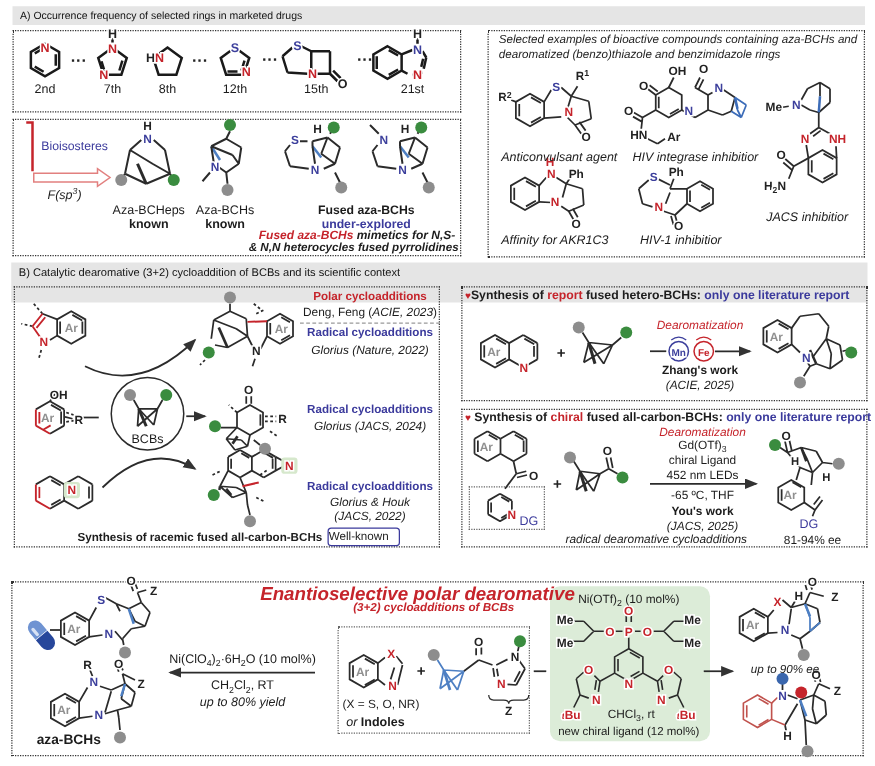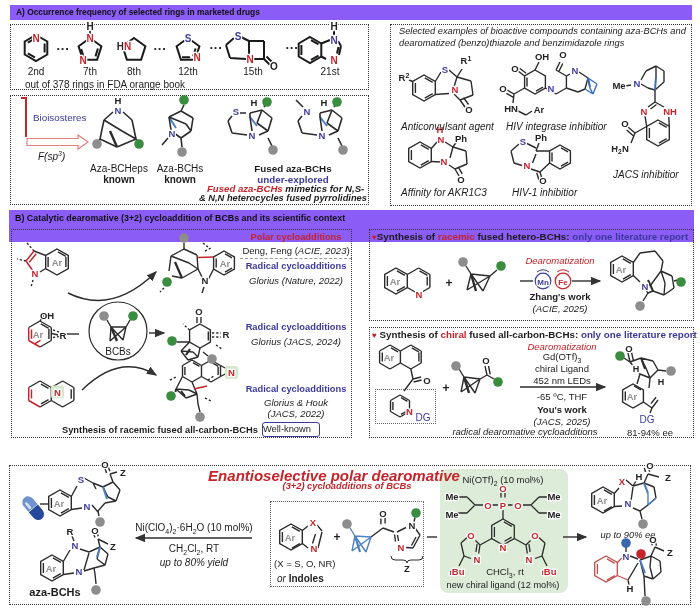--- a/index.html
+++ b/index.html
@@ -1,16 +1,16 @@
 <!DOCTYPE html>
 <html><head><meta charset="utf-8">
 <style>
 html,body{margin:0;padding:0;background:#fff}
 #pg{position:relative;width:700px;height:613px;background:#fff;font-family:"Liberation Sans",sans-serif;overflow:hidden}
-.bar{position:absolute;background:#8b5cf6;color:#111;font-weight:bold;box-sizing:border-box;white-space:nowrap}
+.bar{position:absolute;background:#e5e5e5;color:#111;font-weight:normal;box-sizing:border-box;white-space:nowrap}
 .db{position:absolute;border:1px dotted #333;box-sizing:border-box}
 .t{position:absolute;white-space:nowrap;color:#1c1c1c;font-size:10px;line-height:11.5px}
 .b{font-weight:bold}.i{font-style:italic}
 .red{color:#c5242b}.pu{color:#3b3a9c}
 .ctr{transform:translateX(-50%)}
 sub,sup{font-size:7px}
 svg{position:absolute;left:0;top:0}
 </style></head><body>
 <div id="pg">
 
@@ -408,21 +408,20 @@
 </g>
 
 </svg>
 
 <div class="t ctr" style="left:36px;top:66px">2nd</div>
 <div class="t ctr" style="left:90px;top:66px">7th</div>
 <div class="t ctr" style="left:134px;top:66px">8th</div>
 <div class="t ctr" style="left:188px;top:66px">12th</div>
 <div class="t ctr" style="left:253px;top:66px">15th</div>
 <div class="t ctr" style="left:330px;top:66px">21st</div>
-<div class="t" style="left:25px;top:79px;font-size:10px">out of 378 rings in FDA orange book</div>
 <div class="t pu" style="left:33px;top:112px;font-size:9.8px">Bioisosteres</div>
 <div class="t i" style="left:38px;top:148px">F(sp<sup>3</sup>)</div>
 <div class="t ctr" style="left:119px;top:163px">Aza-BCHeps</div>
 <div class="t ctr b" style="left:119px;top:174px">known</div>
 <div class="t ctr" style="left:180px;top:163px">Aza-BCHs</div>
 <div class="t ctr b" style="left:180px;top:174px">known</div>
 <div class="t ctr b" style="left:293px;top:163px;font-size:9.8px">Fused aza-BCHs</div>
 <div class="t ctr b pu" style="left:293px;top:174px;font-size:9.8px">under-explored</div>
 <div class="t b i" style="left:207px;top:183px;font-size:9.6px"><span class="red">Fused aza-BCHs</span> mimetics for N,S-</div>
 <div class="t b i" style="left:199px;top:193px;font-size:9.3px">&amp; N,N heterocycles fused pyrrolidines</div>
@@ -440,21 +439,21 @@
 <div class="t ctr b pu" style="left:296px;top:261px;font-size:9.3px">Radical cycloadditions</div>
 <div class="t ctr i" style="left:296px;top:275px;font-size:9.5px">Glorius (Nature, 2022)</div>
 <div class="t ctr" style="left:118px;top:346px">BCBs</div>
 <div class="t ctr b pu" style="left:296px;top:322px;font-size:9.3px">Radical cycloadditions</div>
 <div class="t ctr i" style="left:296px;top:336px;font-size:9.5px">Glorius (JACS, 2024)</div>
 <div class="t ctr b pu" style="left:296px;top:384px;font-size:9.3px">Radical cycloadditions</div>
 <div class="t ctr i" style="left:296px;top:397px;font-size:9.5px">Glorius &amp; Houk</div>
 <div class="t ctr i" style="left:296px;top:408px;font-size:9.5px">(JACS, 2022)</div>
 <div class="t b" style="left:62px;top:425px;font-size:9.3px">Synthesis of racemic fused all-carbon-BCHs</div>
 <div class="t" style="left:262px;top:422px;width:56px;height:13px;border:1px solid #3b3a9c;border-radius:3px;font-size:9.3px;line-height:13px">Well-known</div>
-<div class="t b" style="left:372px;top:231px;font-size:9.8px"><span class="red" style="font-size:8px">♥</span>Synthesis of <span class="red">racemic</span> fused hetero-BCHs: <span class="pu">only one literature report</span></div>
+<div class="t b" style="left:372px;top:231px;font-size:9.8px"><span class="red" style="font-size:8px">♥</span>Synthesis of <span class="red">report</span> fused hetero-BCHs: <span class="pu">only one literature report</span></div>
 <div class="t ctr i red" style="left:560px;top:255px;font-size:9.5px">Dearomatization</div>
 <div class="t ctr b" style="left:560px;top:291px;font-size:9.5px">Zhang's work</div>
 <div class="t ctr i" style="left:560px;top:303px;font-size:9.5px">(ACIE, 2025)</div>
 <div class="t b" style="left:372px;top:329px;font-size:9.8px"><span class="red" style="font-size:8px">♥</span> Synthesis of <span class="red">chiral</span> fused all-carbon-BCHs: <span class="pu">only one literature report</span></div>
 <div class="t ctr i red" style="left:562px;top:341px;font-size:9.5px">Dearomatization</div>
 <div class="t ctr" style="left:562px;top:351px;font-size:9.5px">Gd(OTf)<sub>3</sub></div>
 <div class="t ctr" style="left:562px;top:363px;font-size:9.5px">chiral Ligand</div>
 <div class="t ctr" style="left:562px;top:375px;font-size:9.5px">452 nm LEDs</div>
 <div class="t ctr" style="left:562px;top:391px;font-size:9.5px">-65 ºC, THF</div>
 <div class="t ctr b" style="left:562px;top:404px;font-size:9.5px">You's work</div>

